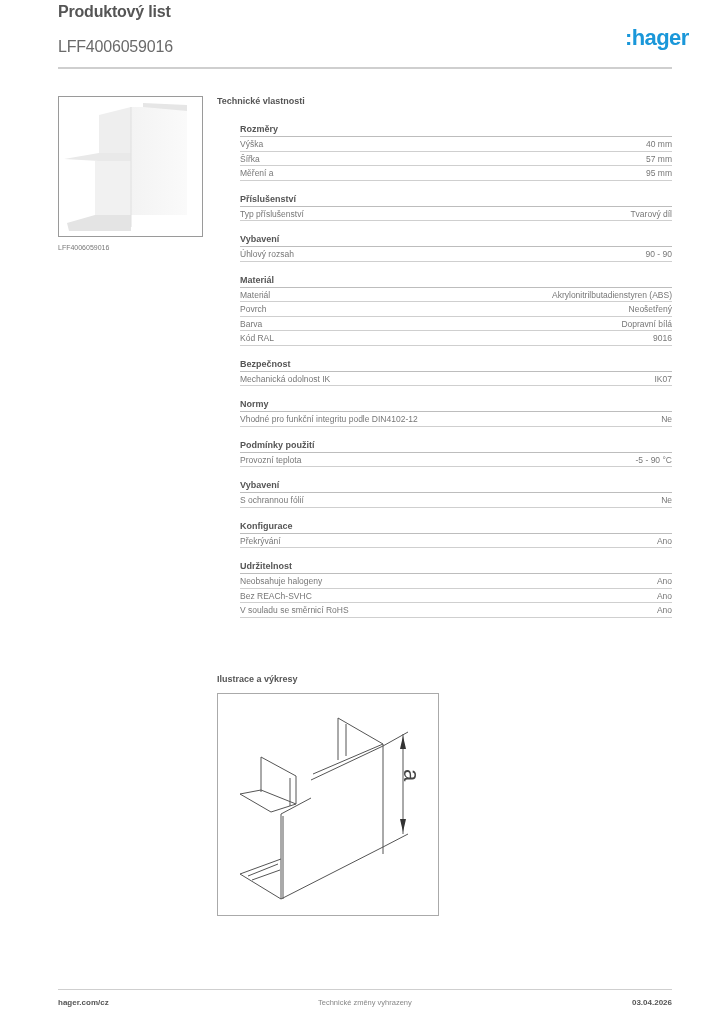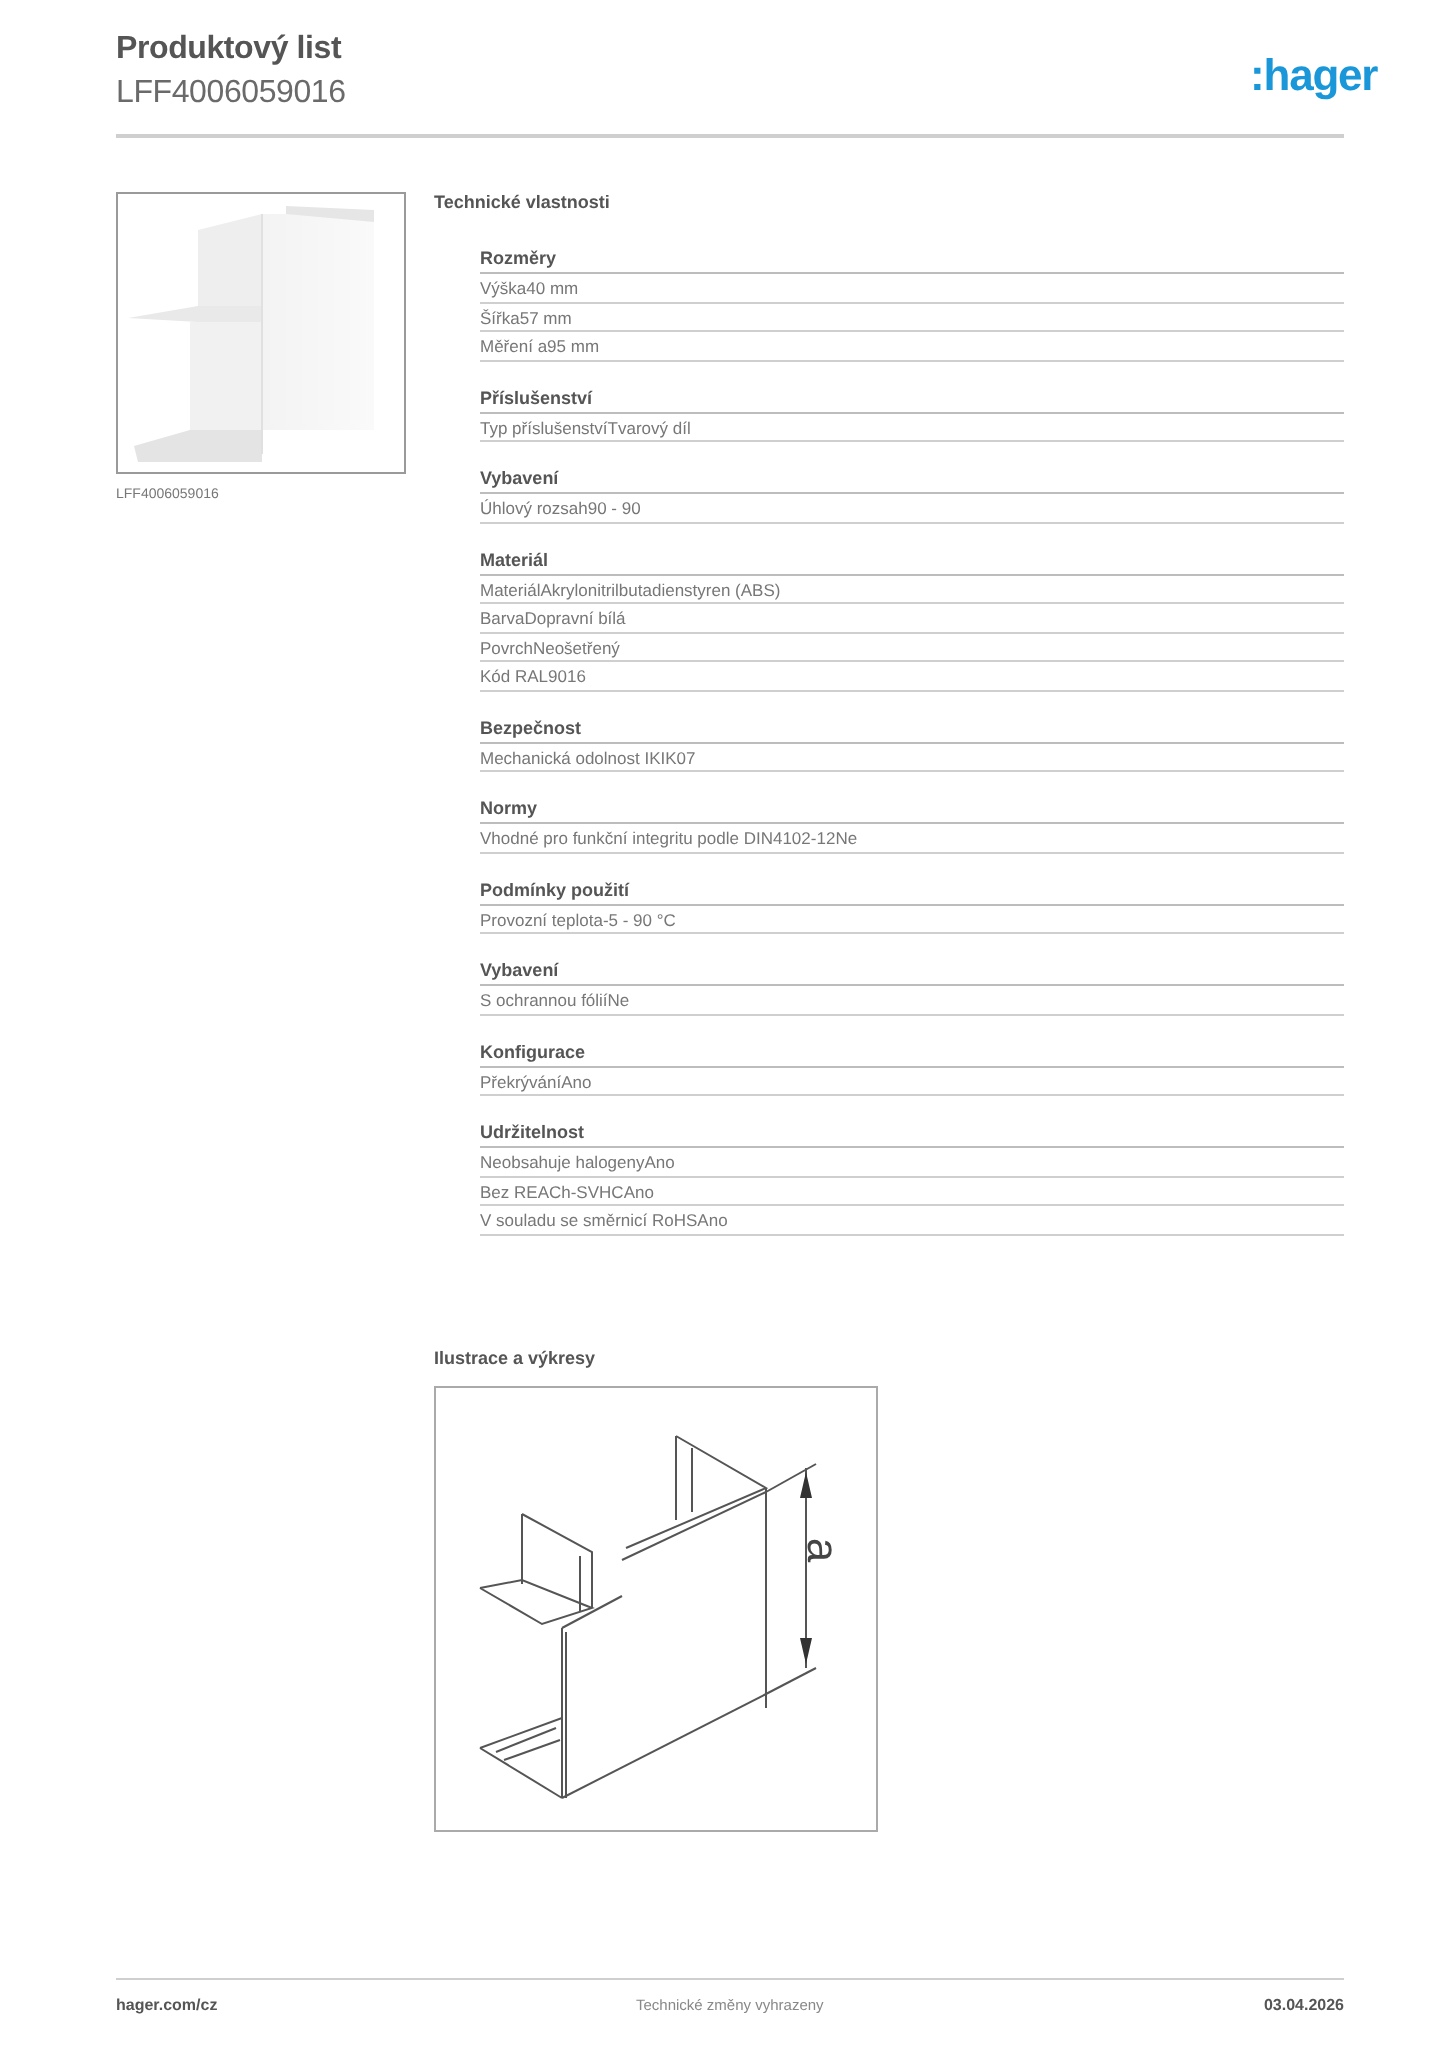--- a/index.html
+++ b/index.html
@@ -1,31 +1,31 @@
 <!DOCTYPE html>
 <html><head>
 <meta charset="utf-8">
 <style>
   * { box-sizing: border-box; margin: 0; padding: 0; }
   html, body { width: 724px; height: 1024px; background: #ffffff; }
   body { position: relative; font-family: "Liberation Sans", sans-serif; color: #555; overflow: hidden; }
 
-  .header-title { position: absolute; left: 58px; top: 16px; font-size: 16px; font-weight: bold; color: #555; letter-spacing: -0.2px; }
+  .header-title { position: absolute; left: 58px; top: 3px; font-size: 16px; font-weight: bold; color: #555; letter-spacing: -0.2px; }
   .header-code { position: absolute; left: 58px; top: 38px; font-size: 16px; color: #6a6a6a; letter-spacing: -0.2px; }
   .logo { position: absolute; left: 593px; top: 27px; font-size: 22px; font-weight: bold; color: #1a97d9; letter-spacing: -0.6px; line-height: 22px; margin-left: 32px; }
   .header-rule { position: absolute; left: 58px; top: 67px; width: 614px; height: 2px; background: #cfcfcf; }
 
   .thumb { position: absolute; left: 58px; top: 96px; width: 145px; height: 141px; border: 1px solid #9a9a9a; background: #fff; }
   .thumb-caption { position: absolute; left: 58px; top: 244px; font-size: 7px; color: #777; }
 
   .specs { position: absolute; left: 217px; top: 96px; width: 455px; }
   .specs-title { font-size: 9px; font-weight: bold; color: #555; height: 13px; margin-bottom: 14px; }
   .group { margin-bottom: 12px; margin-left: 23px; }
   .group-title { font-size: 9px; font-weight: bold; color: #555; height: 12px; line-height: 12px; border-bottom: 1px solid #bdbdbd; padding-bottom: 1px; box-sizing: content-box; }
-  .row { display: flex; font-size: 8.5px; color: #777; height: 14.5px; line-height: 13px; border-bottom: 1px solid #cfcfcf; padding-top: 1px; }
+  .row { display: flex; justify-content: space-between; font-size: 8.5px; color: #777; height: 14.5px; line-height: 13px; border-bottom: 1px solid #cfcfcf; padding-top: 1px; }
   .row .val { text-align: right; }
   .gap-extra { margin-top: 18px; }
 
   .illus-title { position: absolute; left: 217px; top: 674px; font-size: 9px; font-weight: bold; color: #555; }
   .illus-box { position: absolute; left: 217px; top: 693px; width: 222px; height: 223px; border: 1px solid #aaa; background: #fff; }
 
   .footer-rule { position: absolute; left: 58px; top: 989px; width: 614px; height: 1px; background: #cfcfcf; }
   .footer-left { position: absolute; left: 58px; top: 998px; font-size: 8px; font-weight: bold; color: #555; }
   .footer-center { position: absolute; left: 318px; top: 998px; font-size: 7.5px; color: #888; text-align: center; }
   .footer-right { position: absolute; right: 52px; top: 998px; font-size: 8px; font-weight: bold; color: #555; }
@@ -92,26 +92,26 @@
       </div>
   </div>
 
   <div class="group">
     <div class="group-title">Materiál</div>
     <div class="row">
         <span>Materiál</span>
         <span class="val">Akrylonitrilbutadienstyren (ABS)</span>
       </div>
     <div class="row">
+        <span>Povrch</span>
+        <span class="val">Neošetřený</span>
+      </div>
+    <div class="row">
         <span>Barva</span>
         <span class="val">Dopravní bílá</span>
-      </div>
-    <div class="row">
-        <span>Povrch</span>
-        <span class="val">Neošetřený</span>
       </div>
     <div class="row">
         <span>Kód RAL</span>
         <span class="val">9016</span>
       </div>
   </div>
 
   <div class="group">
     <div class="group-title">Bezpečnost</div>
     <div class="row">

